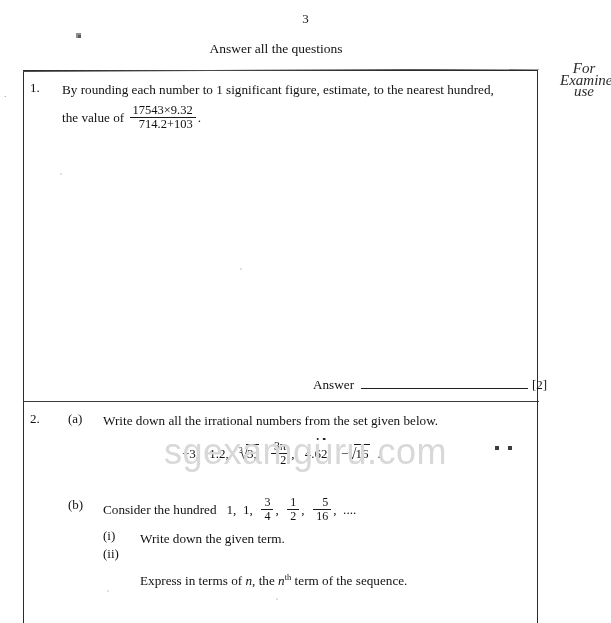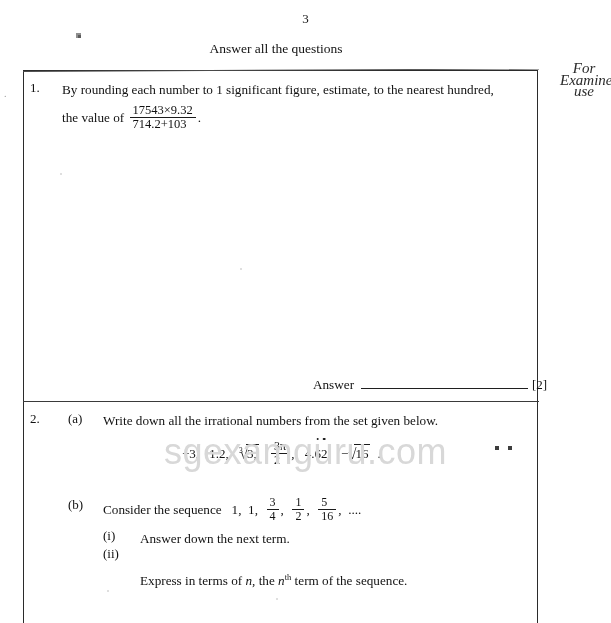--- a/index.html
+++ b/index.html
@@ -130,21 +130,21 @@
   }
 
   
   #q1-num { left: 30px; top: 80px; }
   #q1-line1 { left: 62px; top: 79px; }
   #q1-line2 { left: 62px; top: 104px; }
 
   .frac {
     display: inline-block;
     vertical-align: -0.52em;
-    text-align: left;
+    text-align: right;
     font-size: 12px;
     line-height: 13px;
     margin: 0 2px;
   }
   .frac .num {
     display: block;
     padding: 0 3px 0px 3px;
     border-bottom: 1.1px solid #1b1b1b;
   }
   .frac .den {
@@ -330,40 +330,40 @@
   <span class="itm radic"><span>−</span><span class="sign">√</span><span class="rad">16</span></span><span>.</span>
 </div>
 
 <div class="stray-dots">
   <span></span>
     <span></span>
 </div>
 
 <div class="qpart" id="q2b-part">(b)</div>
 <div class="qtext" id="q2b-text">
-  <span>Consider the sequence</span>&nbsp;&nbsp;
+  <span>Consider the hundred</span>&nbsp;&nbsp;
   <span>1,</span>&nbsp;
   <span>1,</span>&nbsp;
   <span class="frac small">
     <span class="num">3</span>
     <span class="den">4</span>
   </span><span>,</span>&nbsp;
   <span class="frac small">
     <span class="num">1</span>
     <span class="den">2</span>
   </span><span>,</span>&nbsp;
   <span class="frac small">
     <span class="num">5</span>
     <span class="den">16</span>
   </span><span>,</span>&nbsp;
   <span>....</span>
 </div>
 
 <div class="qpart" id="q2bi-part">(i)</div>
-<div class="qtext" id="q2bi-text">Answer down the next term.</div>
+<div class="qtext" id="q2bi-text">Write down the given term.</div>
 
 <div class="qpart" id="q2bii-part">(ii)</div>
 <div class="qtext" id="q2bii-text"><span>Express in terms of </span><span class="ital">n</span><span>, the </span><span class="ital">n</span><span class="sup">th</span><span> term of the sequence.</span></div>
 
 <div class="dust" style="left:60px; top:173px;"></div>
 <div class="dust" style="left:240px; top:268px;"></div>
 <div class="dust" style="left:276px; top:598px;"></div>
 <div class="dust" style="left:107px; top:590px;"></div>
 
 <div class="watermark">sgexamguru.com</div>

